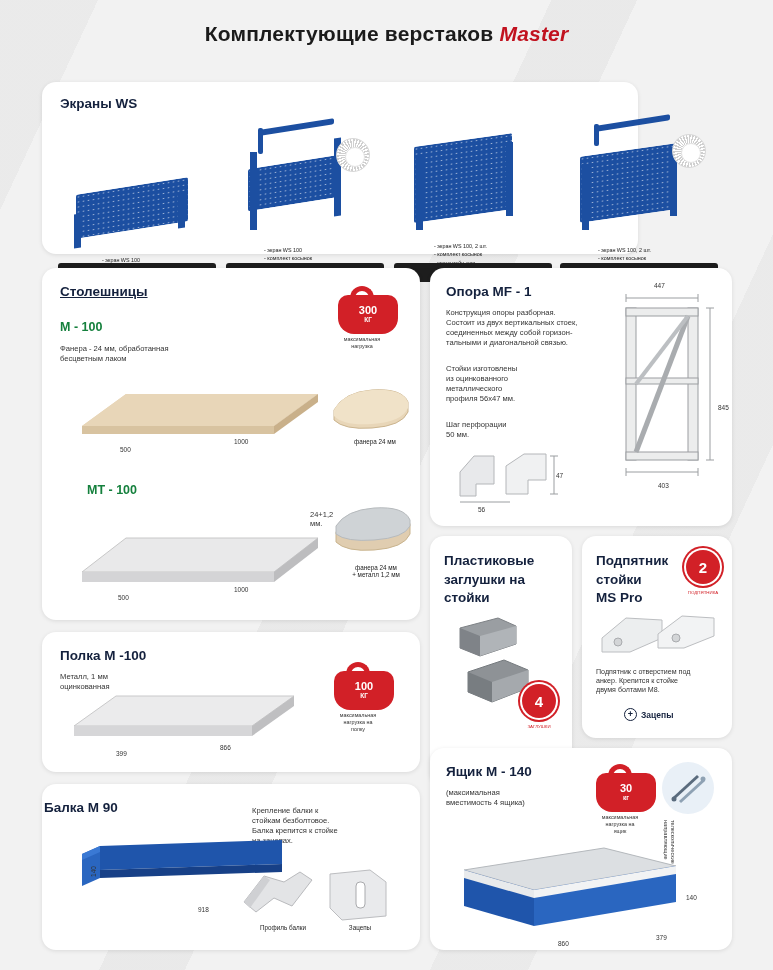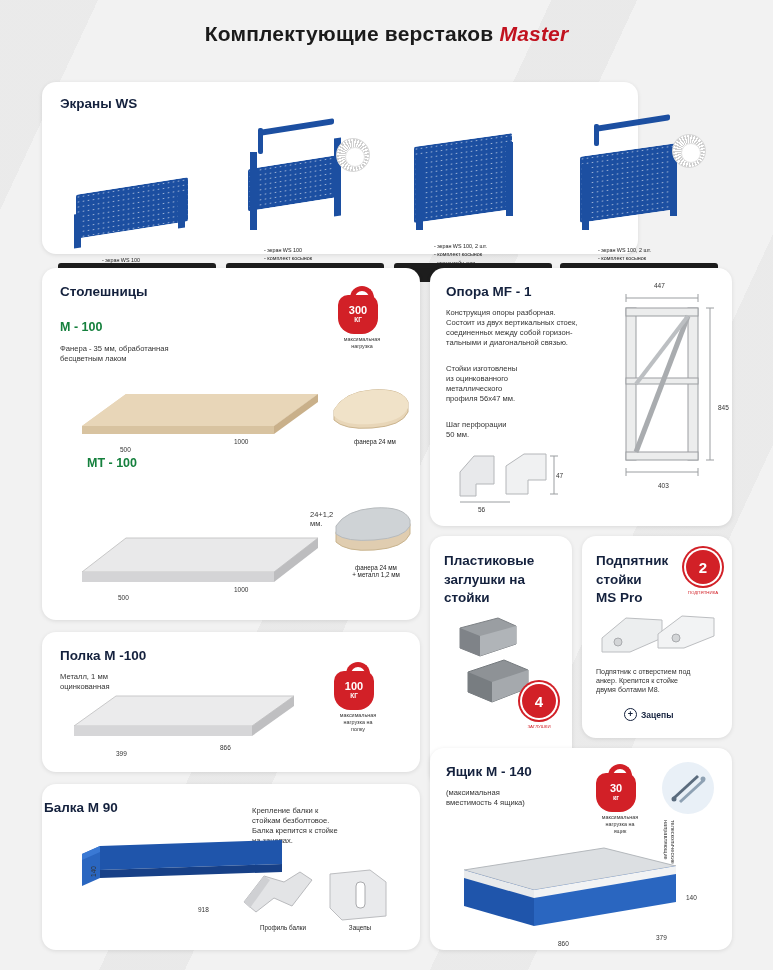--- a/index.html
+++ b/index.html
@@ -91,21 +91,21 @@
   #mf-card    { left: 430px; top: 268px; width: 302px; height: 258px; }
   #plug-card  { left: 430px; top: 536px; width: 142px; height: 250px; }
   #msp-card   { left: 582px; top: 536px; width: 150px; height: 202px; padding-left: 36px; }
   #box-card   { left: 430px; top: 748px; width: 302px; height: 202px; }
 
   
   .kb {
     position: absolute; width: 48px; height: 48px;
   }
   .kb .bell {
-    position: absolute; left: 0; top: 9px; width: 40px; height: 39px;
+    position: absolute; left: 0; top: 9px; width: 60px; height: 39px;
     background: #d22027; border-radius: 10px 10px 16px 16px;
     display: flex; align-items: center; justify-content: center;
     flex-direction: column; color: #fff; font-weight: bold; line-height: 1;
   }
   .kb .handle {
     position: absolute; left: 12px; top: 0; width: 24px; height: 16px;
     border: 5px solid #d22027; border-bottom: none;
     border-radius: 12px 12px 0 0;
   }
   .kb .val { font-size: 11px; }
@@ -207,34 +207,34 @@
       <div class="ws-bullets" style="left:38px; top:130px;">
         <div>- экран WS 100, 2 шт.</div>
         <div>- комплект косынок</div>
         <div>- комплект освещения</div>
       </div>
       <div class="ws-label-bar">WS 100.2.1</div>
     </div>
   </div>
 
   <div class="card" id="tops-card">
-    <div class="card-title" style="position:absolute; left:18px; top:16px;">Столешницы</div>
+    <div class="card-title" style="position:absolute; left:18px; top:16px;text-decoration:underline;">Столешницы</div>
 
     <div class="kb" style="left:296px; top:18px;">
       <div class="handle"></div>
       <div class="bell">
         <span class="val">300</span>
         <span class="unit">КГ</span>
       </div>
     </div>
     <div class="kb-cap" style="left:282px; top:68px; white-space:pre-line;">максимальная
 нагрузка</div>
 
     <div class="sub-title" style="position:absolute; left:18px; top:52px;">М - 100</div>
-    <div class="body-text" style="position:absolute; left:18px; top:76px; width:220px; white-space:pre-line;">Фанера - 35 мм, обработанная
+    <div class="body-text" style="position:absolute; left:18px; top:76px; width:220px; white-space:pre-line;">Фанера - 24 мм, обработанная
 бесцветным лаком</div>
 
     <div style="position:absolute; left:36px; top:124px; width:250px; height:52px;">
       <svg width="250" height="56" viewBox="0 0 250 56">
         <polygon points="48,2 240,2 196,34 4,34" fill="#e6d3b3" stroke="#c9b severity"></polygon>
         <polygon points="48,2 240,2 196,34 4,34" fill="#e8d6b8" stroke="#cbb territory"></polygon>
         <polygon points="4,34 196,34 196,42 4,42" fill="#d8c3a0"></polygon>
         <polygon points="196,34 240,2 240,10 196,42" fill="#c9b08a"></polygon>
       </svg>
     </div>
@@ -242,21 +242,21 @@
     <div class="dim" style="position:absolute; left:192px; top:170px;">1000</div>
 
     <div style="position:absolute; left:290px; top:114px;">
       <svg width="80" height="54" viewBox="0 0 80 54">
         <path d="M2,28 Q12,10 40,8 Q70,6 76,20 L76,30 Q70,44 40,46 Q12,48 2,38 Z" fill="#e8d6b8" stroke="#cbb48e" stroke-width="1"></path>
         <path d="M2,28 Q12,10 40,8 Q70,6 76,20 L76,26 Q70,40 40,42 Q12,44 2,34 Z" fill="#f0e2c8"></path>
       </svg>
     </div>
     <div class="caption-c" style="left:290px; top:170px; width:86px;">фанера 24 мм</div>
 
-    <div class="sub-title" style="position:absolute; left:18px; top:188px;padding-left:27px;">МТ - 100</div>
+    <div class="sub-title" style="position:absolute; left:18px; top:215px;padding-left:27px;">МТ - 100</div>
 
     <div style="position:absolute; left:36px; top:268px;">
       <svg width="250" height="60" viewBox="0 0 250 60">
         <polygon points="48,2 240,2 196,36 4,36" fill="#e9e9ea" stroke="#c8c8c8"></polygon>
         <polygon points="4,36 196,36 196,46 4,46" fill="#d4d4d6"></polygon>
         <polygon points="196,36 240,2 240,12 196,46" fill="#bdbdbf"></polygon>
       </svg>
     </div>
     <div class="dim" style="position:absolute; left:76px; top:326px;">500</div>
     <div class="dim" style="position:absolute; left:192px; top:318px;">1000</div>

